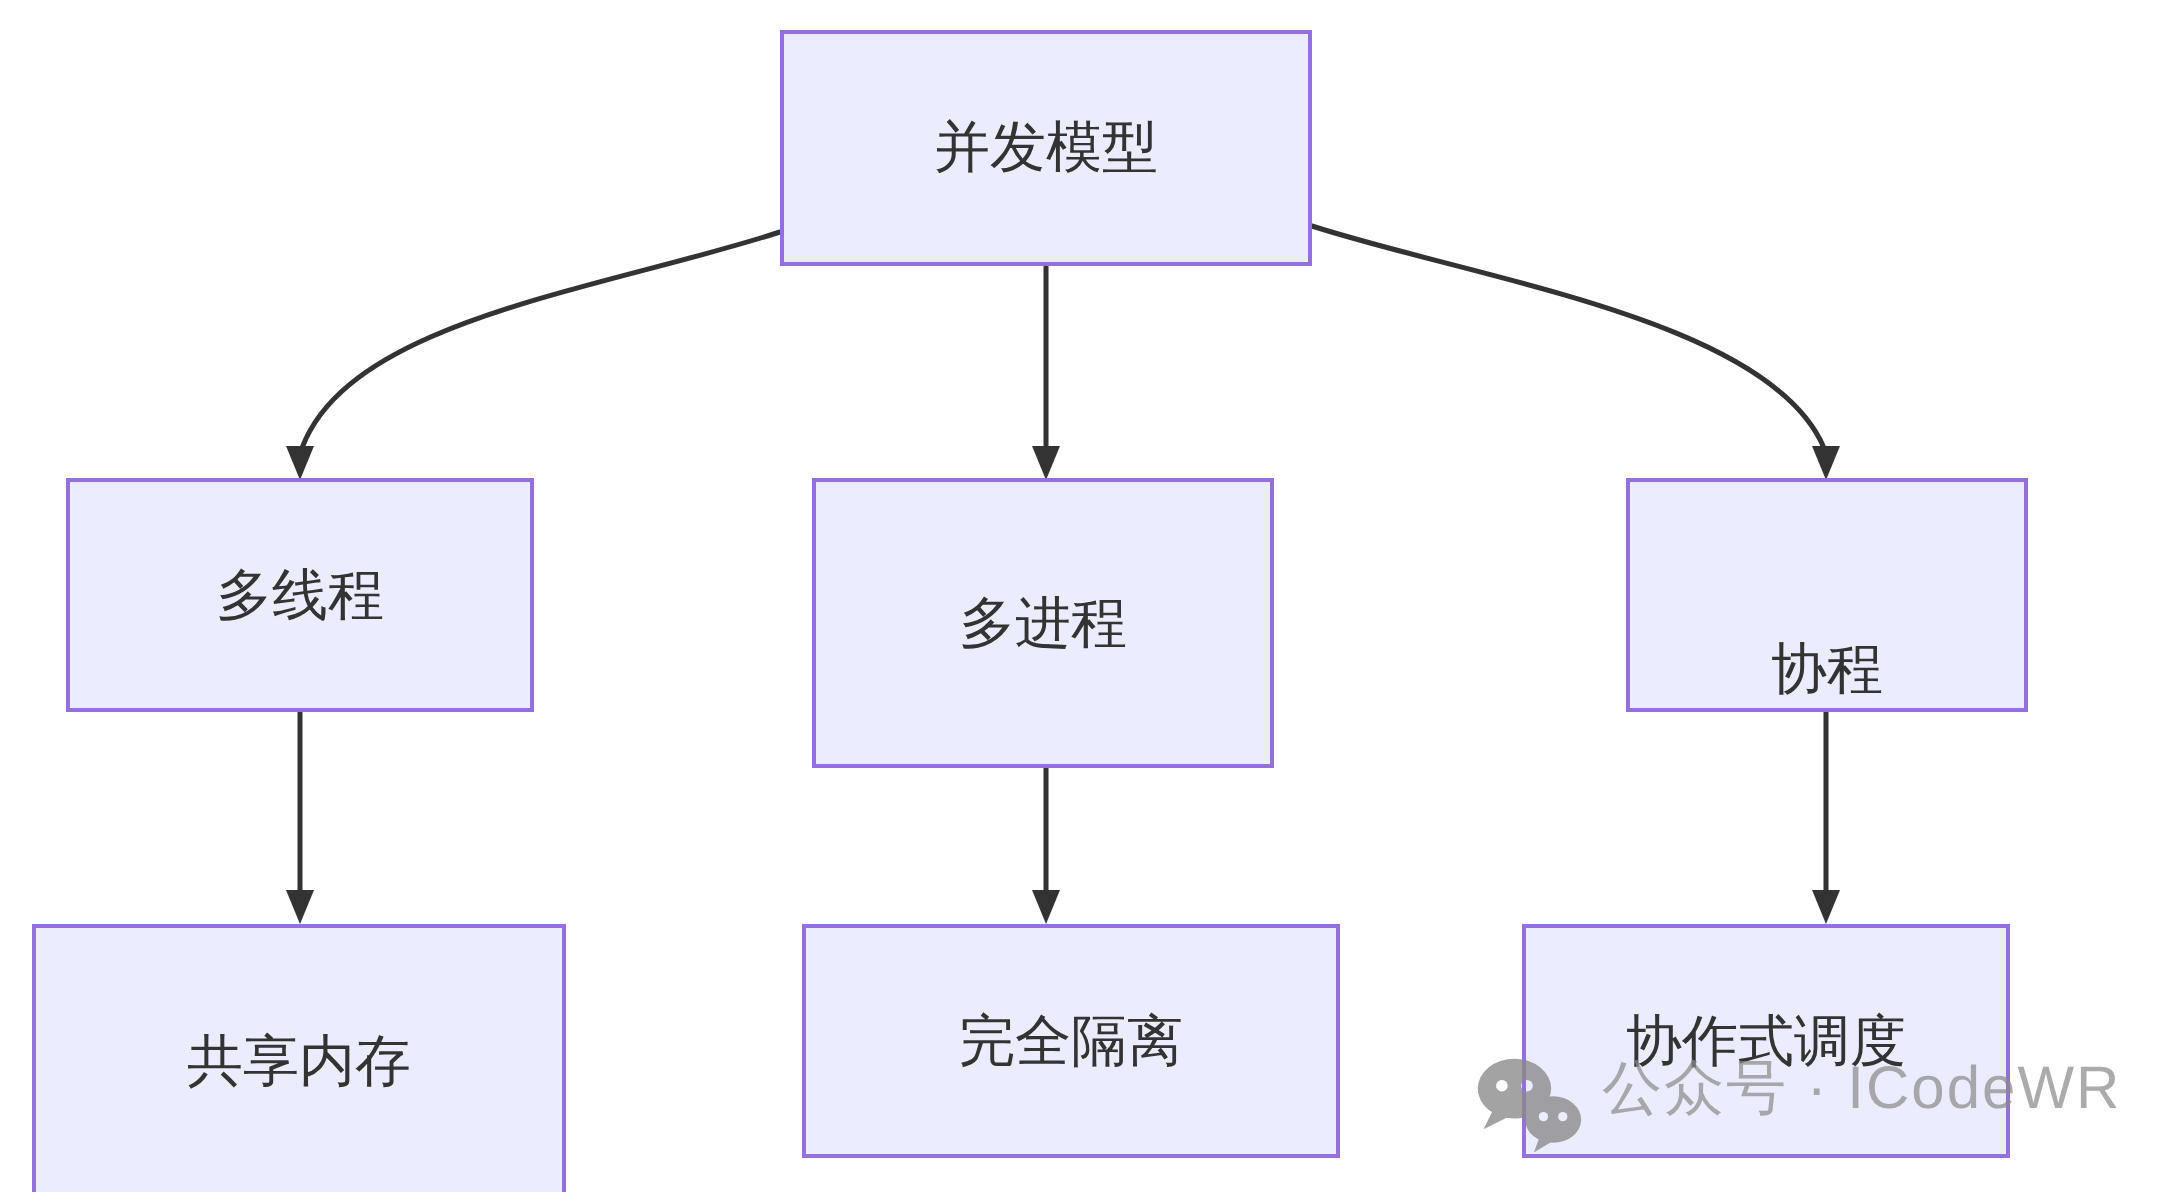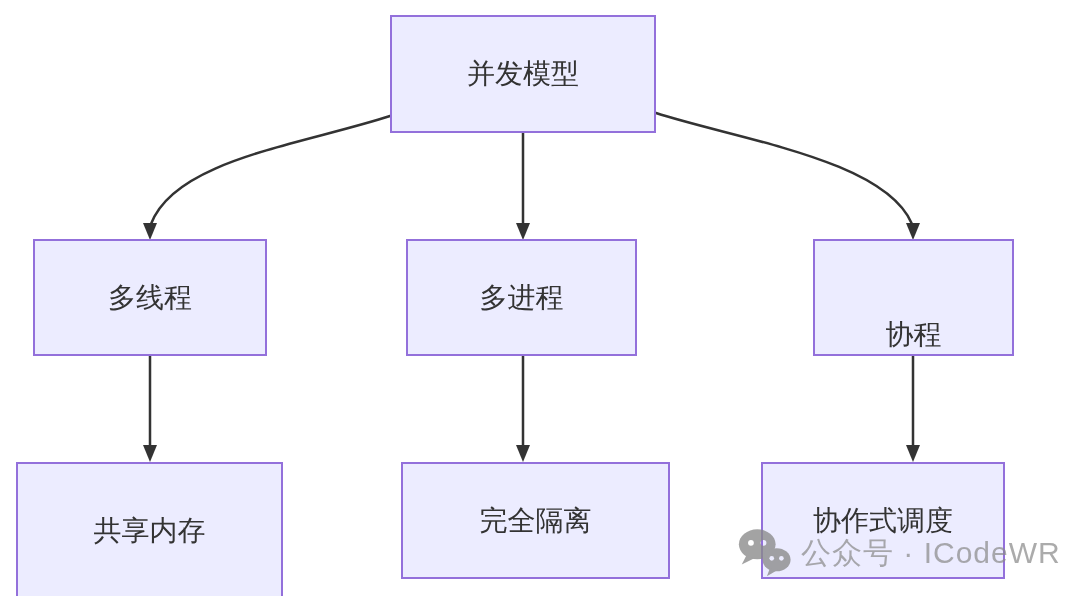--- a/index.html
+++ b/index.html
@@ -16,29 +16,29 @@
     box-sizing:border-box;
     background:#ECECFF;
     border:2.5px solid #9370DB;
     color:#333333;
     display:flex;align-items:center;justify-content:center;
     font-size:28px;
     z-index:2;
   }
   .n1{left:390px;top:15px;width:266px;height:118px;text-align:right;}
   .n2{left:33px;top:239px;width:234px;height:117px;}
-  .n3{left:406px;top:239px;width:231px;height:117px;}
+  .n3{left:406px;top:239px;width:231px;height:145px;}
   .n4{left:813px;top:239px;width:201px;height:117px;align-items:flex-end;}
   .n5{left:16px;top:462px;width:267px;height:137px;}
   .n6{left:389px;top:462px;width:269px;height:117px;margin-left:12px;}
   .n7{left:761px;top:462px;width:244px;height:117px;}
   .watermark{
     position:absolute;
     left:735px;top:524px;
-    display:flex;align-items:center;gap:8px;
+    display:flex;gap:8px;
     z-index:3;
     pointer-events:none;
   }
   .watermark-text{
     font-size:30px;
     color:rgba(138,138,138,0.72);
     letter-spacing:1px;
     white-space:nowrap;
   }
   .edge-path{stroke:#333333;stroke-width:2.5;fill:none;stroke-linecap:round;}

